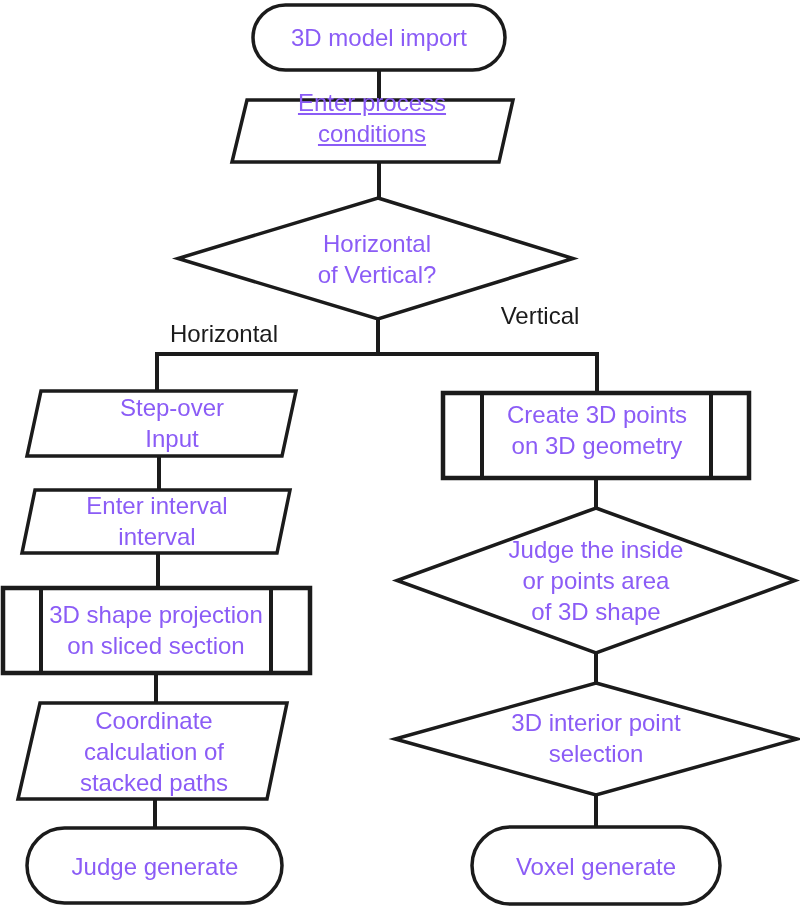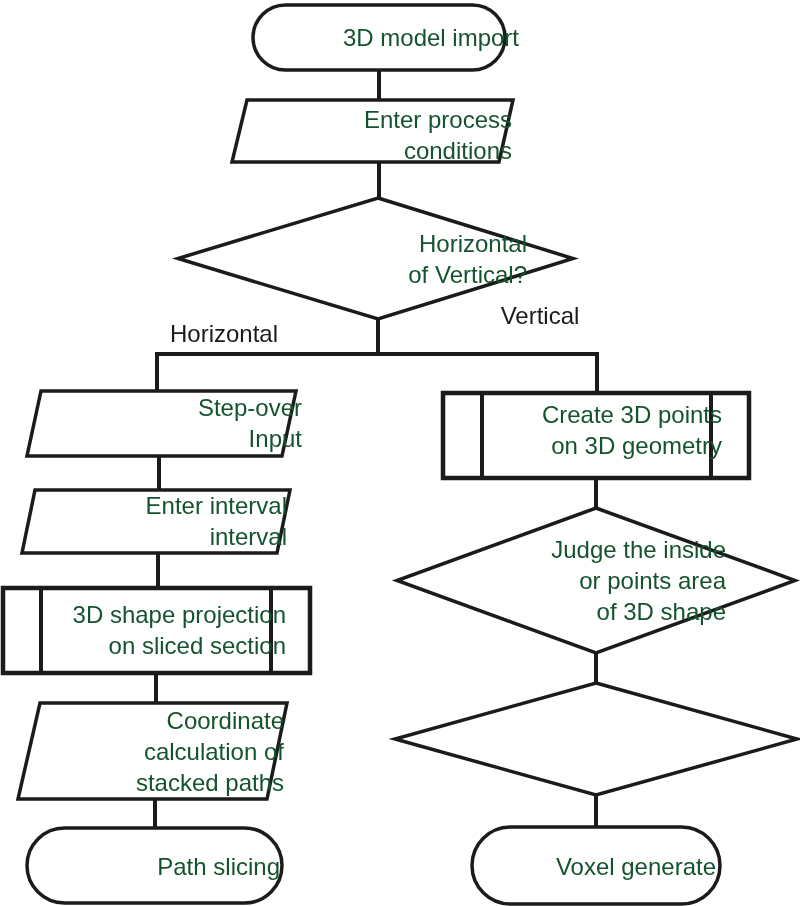--- a/index.html
+++ b/index.html
@@ -8,25 +8,25 @@
     width: 800px;
     height: 906px;
     background: #ffffff;
     font-family: "Liberation Sans", sans-serif;
     overflow: hidden;
   }
   .canvas svg { position: absolute; left: 0; top: 0; }
   .lbl {
     position: absolute;
     transform: translate(-50%, -50%);
-    text-align: right;
+    text-align: center;
     white-space: pre-line;
     font-size: 24px;
     line-height: 31px;
-    color: #14532d;
+    color: #8b5cf6;
     pointer-events: none;
   }
   .branch-lbl {
     position: absolute;
     transform: translate(-50%, -50%);
     text-align: center;
     font-size: 24px;
     line-height: 28px;
     color: #1b1b1b;
     pointer-events: none;
@@ -79,36 +79,38 @@
       <line x1="711" y1="393" x2="711" y2="478" stroke-width="4"></line>
 
       <path d="M596,508 L795,580.5 L596,653 L397,580.5 Z"></path>
       <path d="M596,683 L797,739 L596,795 L395,739 Z"></path>
 
       <rect x="472" y="827" width="248" height="77" rx="38.5"></rect>
     </g>
   </svg>
 
   <div class="lbl" style="left:379px; top:37px;  width:280px;">3D model import</div>
-  <div class="lbl" style="left:372px; top:135px; width:280px;">Enter process
+  <div class="lbl" style="left:372px; top:118px; width:280px;text-decoration:underline;">Enter process
 conditions</div>
   <div class="lbl" style="left:377px; top:259px; width:300px;">Horizontal
 of Vertical?</div>
   <div class="branch-lbl" style="left:224px; top:334px; width:160px;">Horizontal</div>
   <div class="branch-lbl" style="left:540px; top:316px; width:140px;">Vertical</div>
   <div class="lbl" style="left:172px; top:423px; width:260px;">Step-over
 Input</div>
   <div class="lbl" style="left:157px; top:521px; width:260px;">Enter interval
 interval</div>
   <div class="lbl" style="left:156px; top:630px; width:260px;">3D shape projection
 on sliced section</div>
   <div class="lbl" style="left:154px; top:751px; width:260px;">Coordinate
 calculation of
 stacked paths</div>
-  <div class="lbl" style="left:155px; top:866px; width:250px;">Path slicing</div>
+  <div class="lbl" style="left:155px; top:866px; width:250px;">Judge generate</div>
   <div class="lbl" style="left:597px; top:430px; width:250px;">Create 3D points
 on 3D geometry</div>
   <div class="lbl" style="left:596px; top:580px; width:260px;">Judge the inside
 or points area
 of 3D shape</div>
+  <div class="lbl" style="left:596px; top:738px; width:260px;">3D interior point
+selection</div>
   <div class="lbl" style="left:596px; top:866px; width:240px;">Voxel generate</div>
 
 </div>
 
 </body></html>

